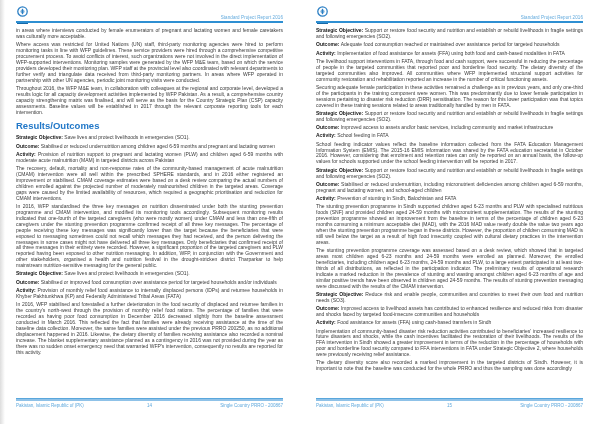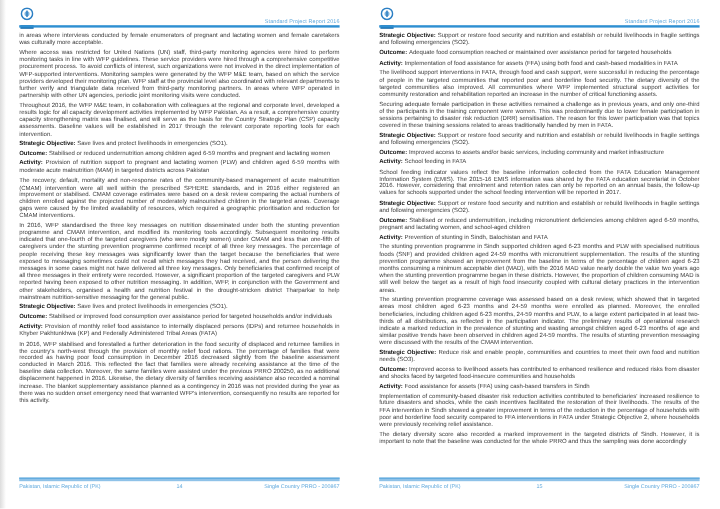--- a/index.html
+++ b/index.html
@@ -81,20 +81,21 @@
         <rect x="4.9" y="2.8" width="1.2" height="5.4" fill="#2b7fc4"></rect>
       </svg>
       <span class="logo-tab"></span>
       <span class="header-title">Standard Project Report 2016</span>
       <div class="header-rule"></div>
     </header>
     <main class="page-body">
         <p class="para">in areas where interviews conducted by female enumerators of pregnant and lactating women and female caretakers was culturally more acceptable.</p>
         <p class="para">Where access was restricted for United Nations (UN) staff, third-party monitoring agencies were hired to perform monitoring tasks in line with WFP guidelines. These service providers were hired through a comprehensive competitive procurement process. To avoid conflicts of interest, such organizations were not involved in the direct implementation of WFP-supported interventions. Monitoring samples were generated by the WFP M&amp;E team, based on which the service providers developed their monitoring plan. WFP staff at the provincial level also coordinated with relevant departments to further verify and triangulate data received from third-party monitoring partners. In areas where WFP operated in partnership with other UN agencies, periodic joint monitoring visits were conducted.</p>
         <p class="para">Throughout 2016, the WFP M&amp;E team, in collaboration with colleagues at the regional and corporate level, developed a results logic for all capacity development activities implemented by WFP Pakistan. As a result, a comprehensive country capacity strengthening matrix was finalised, and will serve as the basis for the Country Strategic Plan (CSP) capacity assessments. Baseline values will be established in 2017 through the relevant corporate reporting tools for each intervention.</p>
+        <h2 class="section-heading">Results/Outcomes</h2>
         <p class="para"><strong>Strategic Objective: </strong>Save lives and protect livelihoods in emergencies (SO1).</p>
         <p class="para"><strong>Outcome: </strong>Stabilised or reduced undernutrition among children aged 6-59 months and pregnant and lactating women</p>
         <p class="para"><strong>Activity: </strong>Provision of nutrition support to pregnant and lactating women (PLW) and children aged 6-59 months with moderate acute malnutrition (MAM) in targeted districts across Pakistan</p>
         <p class="para">The recovery, default, mortality and non-response rates of the community-based management of acute malnutrition (CMAM) intervention were all well within the prescribed SPHERE standards, and in 2016 either registered an improvement or stabilised. CMAM coverage estimates were based on a desk review comparing the actual numbers of children enrolled against the projected number of moderately malnourished children in the targeted areas. Coverage gaps were caused by the limited availability of resources, which required a geographic prioritisation and reduction for CMAM interventions.</p>
         <p class="para">In 2016, WFP standardised the three key messages on nutrition disseminated under both the stunting prevention programme and CMAM intervention, and modified its monitoring tools accordingly. Subsequent monitoring results indicated that one-fourth of the targeted caregivers (who were mostly women) under CMAM and less than one-fifth of caregivers under the stunting prevention programme confirmed receipt of all three key messages. The percentage of people receiving these key messages was significantly lower than the target because the beneficiaries that were exposed to messaging sometimes could not recall which messages they had received, and the person delivering the messages in some cases might not have delivered all three key messages. Only beneficiaries that confirmed receipt of all three messages in their entirety were recorded. However, a significant proportion of the targeted caregivers and PLW reported having been exposed to other nutrition messaging. In addition, WFP, in conjunction with the Government and other stakeholders, organised a health and nutrition festival in the drought-stricken district Tharparkar to help mainstream nutrition-sensitive messaging for the general public.</p>
         <p class="para"><strong>Strategic Objective: </strong>Save lives and protect livelihoods in emergencies (SO1).</p>
         <p class="para"><strong>Outcome: </strong>Stabilised or improved food consumption over assistance period for targeted households and/or individuals</p>
         <p class="para"><strong>Activity: </strong>Provision of monthly relief food assistance to internally displaced persons (IDPs) and returnee households in Khyber Pakhtunkhwa (KP) and Federally Administered Tribal Areas (FATA)</p>
         <p class="para">In 2016, WFP stabilised and forestalled a further deterioration in the food security of displaced and returnee families in the country's north-west through the provision of monthly relief food rations. The percentage of families that were recorded as having poor food consumption in December 2016 decreased slightly from the baseline assessment conducted in March 2016. This reflected the fact that families were already receiving assistance at the time of the baseline data collection. Moreover, the same families were assisted under the previous PRRO 200250, as no additional displacement happened in 2016. Likewise, the dietary diversity of families receiving assistance also recorded a nominal increase. The blanket supplementary assistance planned as a contingency in 2016 was not provided during the year as there was no sudden onset emergency need that warranted WFP's intervention, consequently no results are reported for this activity.</p>
       </main>

